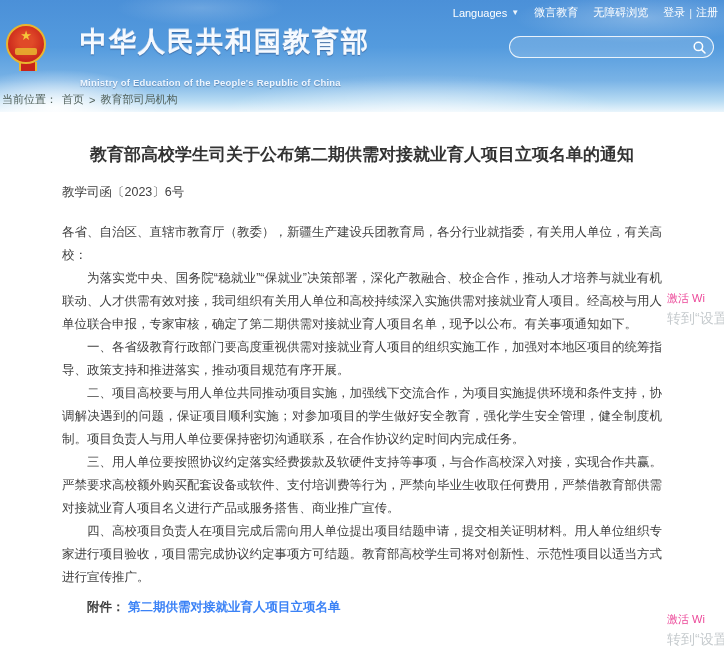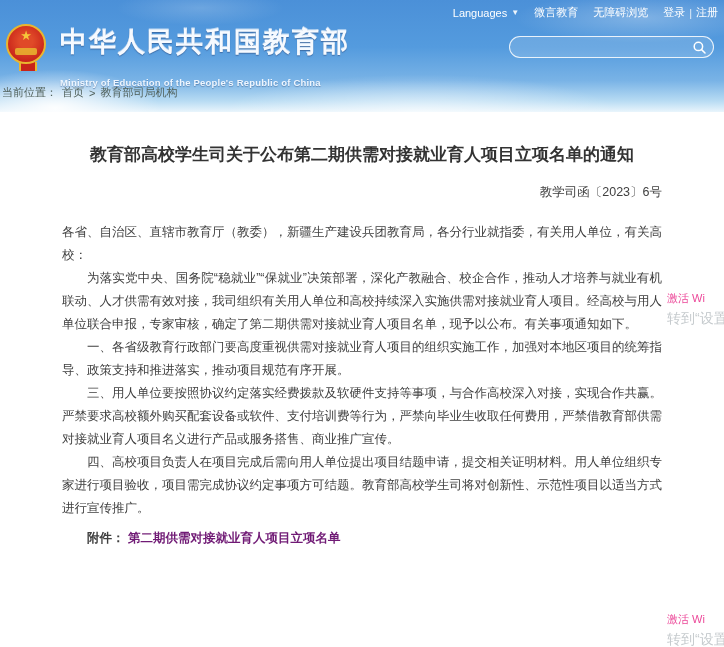--- a/index.html
+++ b/index.html
@@ -24,21 +24,21 @@
   }
   .top-nav {
     position:absolute; top:5px; right:6px;
     display:flex; align-items:center; gap:15px;
     color:#ffffff; font-size:11px;justify-content:center;
   }
   .top-nav .nav-item { cursor:pointer; white-space:nowrap; display:flex; align-items:center; gap:4px; }
   .chevron { font-size:8px; opacity:.9; }
   .pipe { opacity:.8; }
 
-  .brand { position:absolute; top:24px; left:6px; display:flex; align-items:flex-start; }
+  .brand { position:absolute; top:24px; left:6px; display:flex; align-items:flex-start;gap:20px; }
   .emblem { width:44px; height:54px; position:relative; cursor:pointer; }
   .emblem-circle {
     width:40px; height:40px; border-radius:50%;
     background:radial-gradient(circle at 50% 42%, #e04a28 25%, #c8231a 75%);
     border:2px solid #e9b62f;
     position:relative;
   }
   .emblem-circle::after {
     content:"★"; position:absolute; top:3px; left:0; right:0;
     text-align:center; color:#f5c63a; font-size:13px; line-height:13px;
@@ -71,44 +71,44 @@
     background:rgba(255,255,255,.14);
     display:flex; align-items:center;
   }
   .search-input {
     flex:1; height:100%; background:transparent; border:none; outline:none;
     padding:0 8px; font-size:12px; color:#fff;
   }
   .search-icon { margin-right:7px; display:flex; cursor:pointer; }
 
   .breadcrumb {
-    position:absolute; bottom:12px; left:2px;
+    position:absolute; bottom:5px; left:2px;
     font-size:11px; color:#50605a; display:flex; gap:5px; align-items:center;
   }
   .breadcrumb .crumb-link { cursor:pointer; }
 
   
   .content {
     padding:0 62px;
     color:#404040;
     font-size:12.5px;
     line-height:23px;
     text-align:justify;
   }
   .doc-title {
     padding-top:33px;
     text-align:center;
     font-size:17px; line-height:20px;
     font-weight:bold; color:#333333;
   }
-  .doc-number { text-align:right; margin-top:16px; }
+  .doc-number { margin-top:16px; }
   .salutation { margin-top:17px; }
   .para { text-indent:2em; margin-top:0; }
   .attachment { text-indent:2em; margin-top:7px; font-weight:bold; color:#404040; }
-  .attachment-link { color:#701a75; text-decoration:none; font-weight:bold; cursor:pointer; }
+  .attachment-link { color:#3b82f6; text-decoration:none; font-weight:bold; cursor:pointer; }
 
   
   .watermark { position:absolute; left:667px; white-space:nowrap; pointer-events:none; }
   .wm-line1 { font-size:11px; color:#ec4899; }
   .wm-line2 { font-size:14px; color:#c6cbce; margin-top:4px; }
   .wm-top { top:291px; }
   .wm-bottom { top:612px; }
 </style>
 </head>
 <body>
@@ -159,20 +159,21 @@
 
 </div>
 
 <div class="content">
   <div class="doc-title">教育部高校学生司关于公布第二期供需对接就业育人项目立项名单的通知</div>
   <div class="doc-number">教学司函〔2023〕6号</div>
   <div class="salutation">各省、自治区、直辖市教育厅（教委），新疆生产建设兵团教育局，各分行业就指委，有关用人单位，有关高校：</div>
 
   <p class="para">为落实党中央、国务院“稳就业”“保就业”决策部署，深化产教融合、校企合作，推动人才培养与就业有机联动、人才供需有效对接，我司组织有关用人单位和高校持续深入实施供需对接就业育人项目。经高校与用人单位联合申报，专家审核，确定了第二期供需对接就业育人项目名单，现予以公布。有关事项通知如下。</p>
   <p class="para">一、各省级教育行政部门要高度重视供需对接就业育人项目的组织实施工作，加强对本地区项目的统筹指导、政策支持和推进落实，推动项目规范有序开展。</p>
+  <p class="para">二、项目高校要与用人单位共同推动项目实施，加强线下交流合作，为项目实施提供环境和条件支持，协调解决遇到的问题，保证项目顺利实施；对参加项目的学生做好安全教育，强化学生安全管理，健全制度机制。项目负责人与用人单位要保持密切沟通联系，在合作协议约定时间内完成任务。</p>
   <p class="para">三、用人单位要按照协议约定落实经费拨款及软硬件支持等事项，与合作高校深入对接，实现合作共赢。严禁要求高校额外购买配套设备或软件、支付培训费等行为，严禁向毕业生收取任何费用，严禁借教育部供需对接就业育人项目名义进行产品或服务搭售、商业推广宣传。</p>
   <p class="para">四、高校项目负责人在项目完成后需向用人单位提出项目结题申请，提交相关证明材料。用人单位组织专家进行项目验收，项目需完成协议约定事项方可结题。教育部高校学生司将对创新性、示范性项目以适当方式进行宣传推广。</p>
 
   <div class="attachment">
     <span>附件：</span>
     <a class="attachment-link">第二期供需对接就业育人项目立项名单</a>
   </div>
 
 </div>
 

